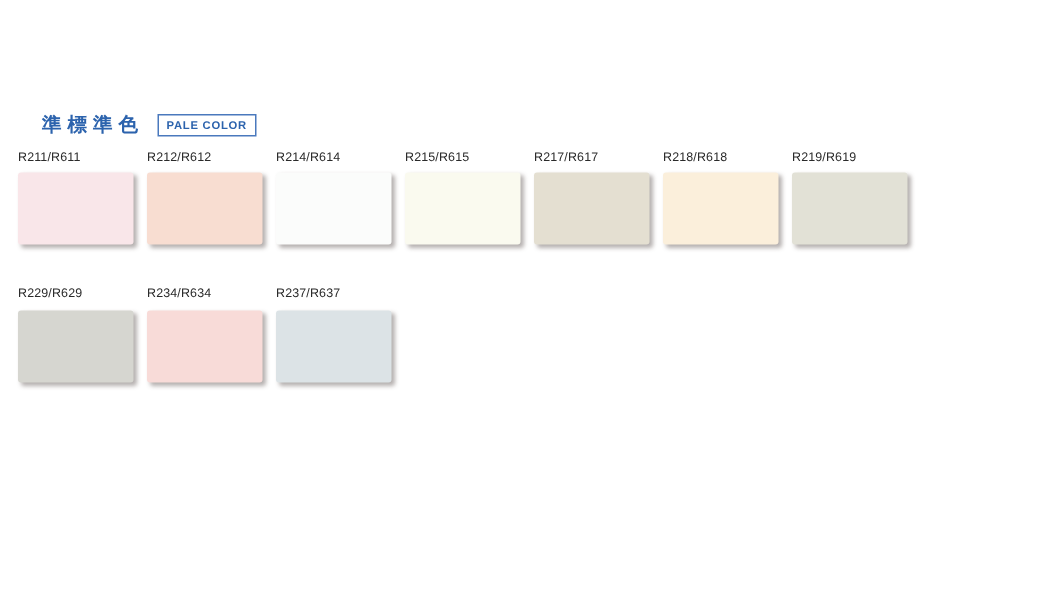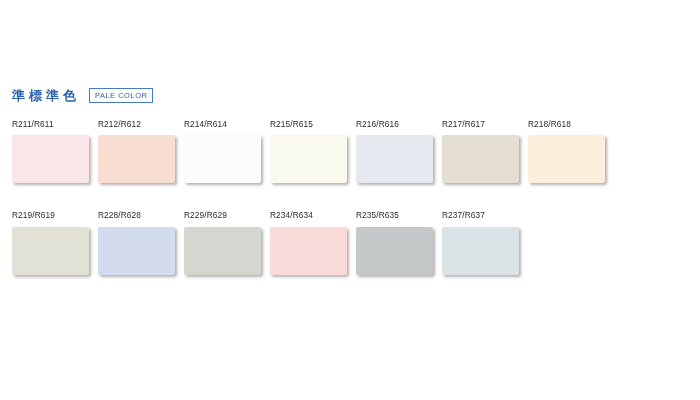--- a/index.html
+++ b/index.html
@@ -16,56 +16,54 @@
   }
   .page {
     position: relative;
     width: 700px;
     height: 400px;
     background: #ffffff;
     box-sizing: border-box;
   }
   .header {
     position: absolute;
-    left: 12px;
+    left: 28px;
     top: 76px;
     display: flex;
     align-items: center;
     gap: 9px;
-    margin-top: 12px;
   }
   .title-jp {
     font-family: "DejaVu Sans", sans-serif;
     font-size: 13px;
     font-weight: 700;
     letter-spacing: 4px;
     color: #2c63ad;
     line-height: 1;
     white-space: nowrap;
   }
   .pale-badge {
     border: 1px solid #4a79bd;
     color: #2c63ad;
     font-size: 7.5px;
-    font-weight: 400;
+    font-weight: 700;
     letter-spacing: 0.5px;
     line-height: 1;
     padding: 2.5px 5px 2.5px 5px;
     white-space: nowrap;
     background: #ffffff;
   }
   .grid {
     position: absolute;
     left: 12px;
     top: 100px;
     width: 676px;
     display: flex;
     flex-wrap: wrap;
     align-content: flex-start;
-    margin-top: 20px;
   }
   .cell {
     width: 86px;
     margin-right: 0px;
     margin-bottom: 28px;
     box-sizing: border-box;
   }
   .swatch-label {
     font-size: 8.3px;
     color: #2a2a2a;
@@ -103,50 +101,38 @@
       </div>
       <div class="cell">
         <div class="swatch-label">R214/R614</div>
         <div class="swatch" style="background-color: rgb(251, 252, 251);"></div>
       </div>
       <div class="cell">
         <div class="swatch-label">R215/R615</div>
         <div class="swatch" style="background-color: rgb(250, 250, 239);"></div>
       </div>
       <div class="cell">
-        <div class="swatch-label">R216/R616</div>
-        <div class="swatch" style="background-color: rgb(231, 233, 240);"></div>
-      </div>
-      <div class="cell">
         <div class="swatch-label">R217/R617</div>
         <div class="swatch" style="background-color: rgb(228, 223, 209);"></div>
       </div>
       <div class="cell">
         <div class="swatch-label">R218/R618</div>
         <div class="swatch" style="background-color: rgb(251, 239, 219);"></div>
       </div>
       <div class="cell">
         <div class="swatch-label">R219/R619</div>
         <div class="swatch" style="background-color: rgb(226, 225, 214);"></div>
       </div>
       <div class="cell">
-        <div class="swatch-label">R228/R628</div>
-        <div class="swatch" style="background-color: rgb(210, 220, 238);"></div>
-      </div>
-      <div class="cell">
         <div class="swatch-label">R229/R629</div>
         <div class="swatch" style="background-color: rgb(214, 214, 208);"></div>
       </div>
       <div class="cell">
         <div class="swatch-label">R234/R634</div>
         <div class="swatch" style="background-color: rgb(248, 219, 216);"></div>
-      </div>
-      <div class="cell">
-        <div class="swatch-label">R235/R635</div>
-        <div class="swatch" style="background-color: rgb(197, 200, 200);"></div>
       </div>
       <div class="cell">
         <div class="swatch-label">R237/R637</div>
         <div class="swatch" style="background-color: rgb(220, 227, 230);"></div>
       </div>
     </div>
 
 </div>
 
 </body></html>

